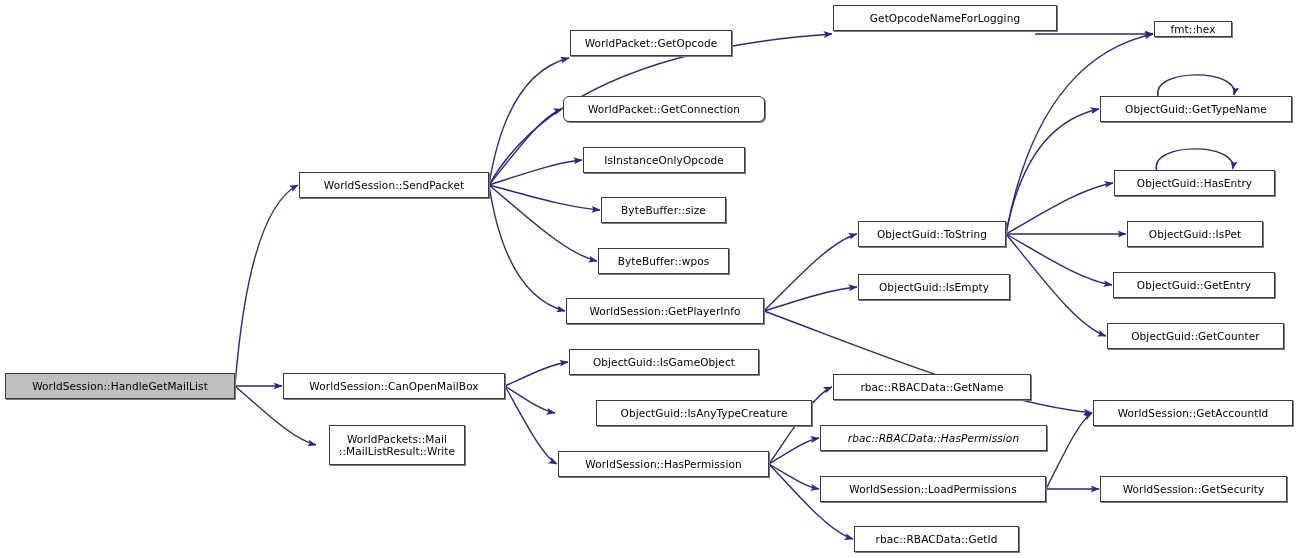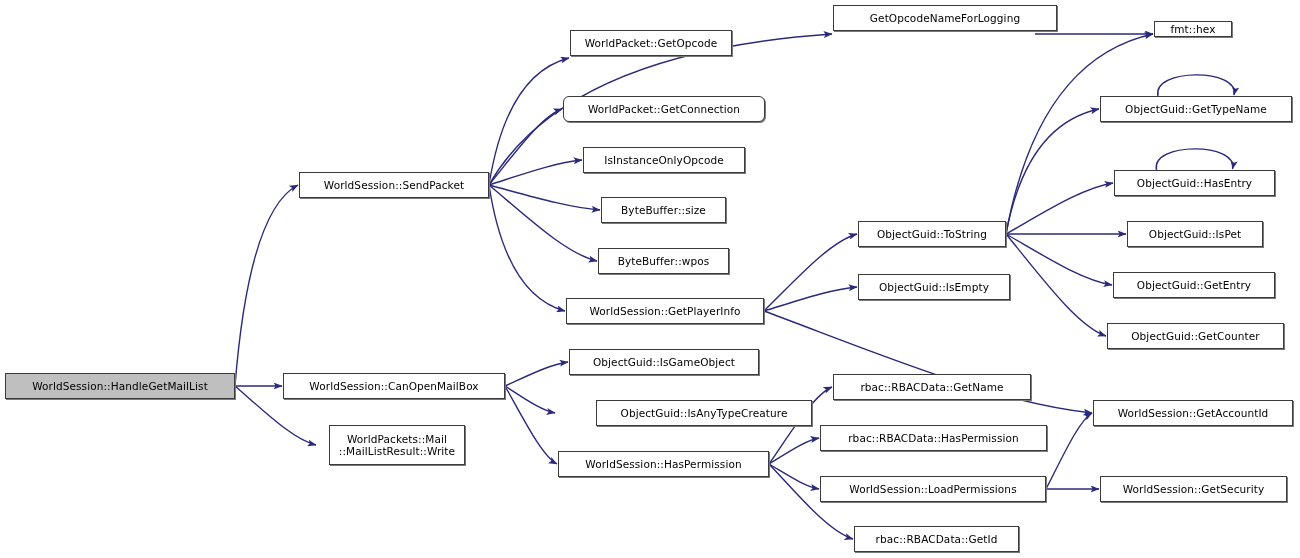--- a/index.html
+++ b/index.html
@@ -103,21 +103,21 @@
       <div class="node" style="left: 601px; top: 197px; width: 125px; height: 26px;"><span class="node-label">ByteBuffer::size</span></div>
       <div class="node" style="left: 598px; top: 248px; width: 131px; height: 26px;"><span class="node-label">ByteBuffer::wpos</span></div>
       <div class="node" style="left: 566px; top: 298px; width: 198px; height: 26px;"><span class="node-label">WorldSession::GetPlayerInfo</span></div>
       <div class="node" style="left: 569px; top: 349px; width: 190px; height: 26px;"><span class="node-label">ObjectGuid::IsGameObject</span></div>
       <div class="node" style="left: 556px; top: 400px; width: 216px; height: 26px; margin-left: 40px;"><span class="node-label">ObjectGuid::IsAnyTypeCreature</span></div>
       <div class="node" style="left: 558px; top: 451px; width: 211px; height: 26px;"><span class="node-label">WorldSession::HasPermission</span></div>
       <div class="node" style="left: 833px; top: 5px; width: 224px; height: 26px;"><span class="node-label">GetOpcodeNameForLogging</span></div>
       <div class="node" style="left: 858px; top: 221px; width: 148px; height: 26px;"><span class="node-label">ObjectGuid::ToString</span></div>
       <div class="node" style="left: 858px; top: 274px; width: 152px; height: 26px;"><span class="node-label">ObjectGuid::IsEmpty</span></div>
       <div class="node" style="left: 833px; top: 374px; width: 198px; height: 26px;"><span class="node-label">rbac::RBACData::GetName</span></div>
-      <div class="node" style="left: 820px; top: 425px; width: 227px; height: 26px;"><span class="node-label">rbac::RBACData::HasPermission</span></div>
+      <div class="node" style="left: 820px; top: 425px; width: 227px; height: 26px; font-style: italic;"><span class="node-label">rbac::RBACData::HasPermission</span></div>
       <div class="node" style="left: 820px; top: 476px; width: 226px; height: 26px;"><span class="node-label">WorldSession::LoadPermissions</span></div>
       <div class="node" style="left: 854px; top: 526px; width: 165px; height: 26px;"><span class="node-label">rbac::RBACData::GetId</span></div>
       <div class="node" style="left: 1154px; top: 21px; width: 78px; height: 16px;"><span class="node-label">fmt::hex</span></div>
       <div class="node" style="left: 1100px; top: 96px; width: 192px; height: 26px;"><span class="node-label">ObjectGuid::GetTypeName</span></div>
       <div class="node" style="left: 1114px; top: 170px; width: 161px; height: 26px;"><span class="node-label">ObjectGuid::HasEntry</span></div>
       <div class="node" style="left: 1127px; top: 221px; width: 136px; height: 26px;"><span class="node-label">ObjectGuid::IsPet</span></div>
       <div class="node" style="left: 1113px; top: 272px; width: 162px; height: 26px;"><span class="node-label">ObjectGuid::GetEntry</span></div>
       <div class="node" style="left: 1107px; top: 323px; width: 177px; height: 26px;"><span class="node-label">ObjectGuid::GetCounter</span></div>
       <div class="node" style="left: 1093px; top: 400px; width: 200px; height: 26px;"><span class="node-label">WorldSession::GetAccountId</span></div>
       <div class="node" style="left: 1100px; top: 476px; width: 187px; height: 26px;"><span class="node-label">WorldSession::GetSecurity</span></div>

